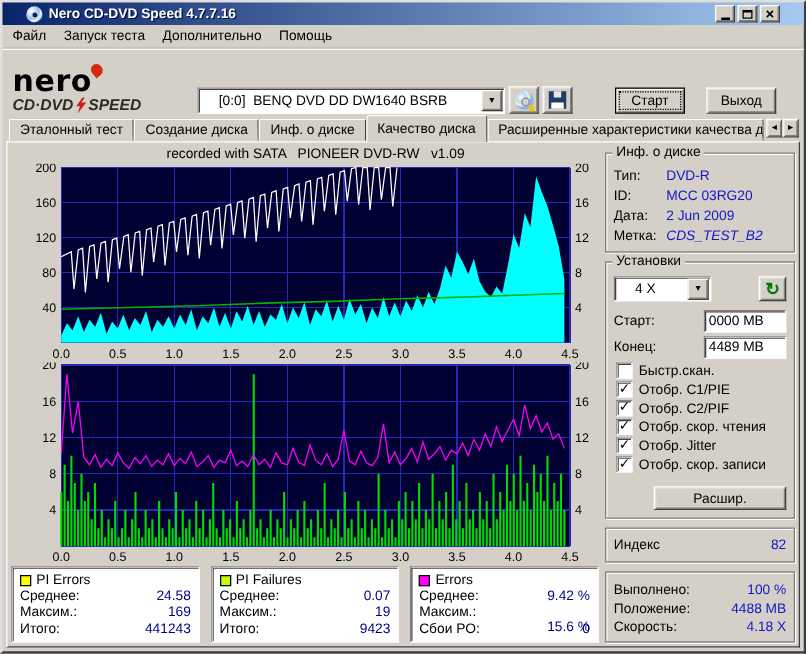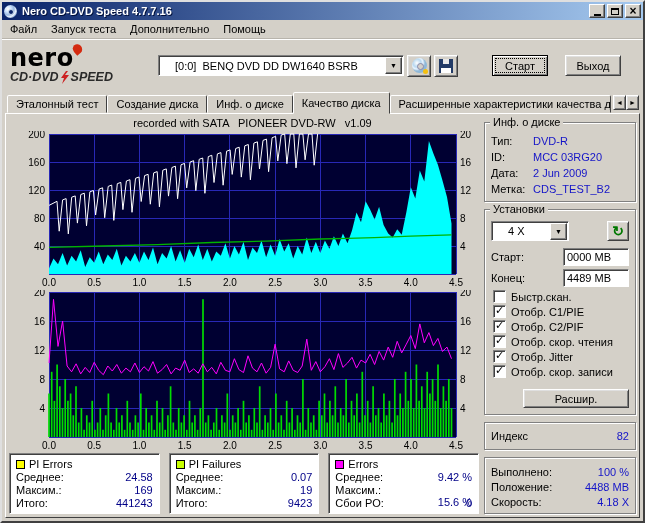--- a/index.html
+++ b/index.html
@@ -1,38 +1,38 @@
 <!DOCTYPE html>
 <html><head>
 <meta charset="utf-8">
 <style>
   *{box-sizing:border-box;margin:0;padding:0}
   body{background:#6b6b6b;font-family:"Liberation Sans","DejaVu Sans",sans-serif}
   .window{width:645px;height:523px;display:flex;flex-direction:column;background:#d4d0c8;
     border:2px solid;border-color:#dfdfdf #404040 #404040 #dfdfdf;font-size:11px;color:#000}
   
-  .titlebar{height:18px;flex:none;display:flex;align-items:center;padding:1px 2px;
+  .titlebar{height:18px;flex:none;display:flex;align-items:center;padding:1px 19px;
     background:linear-gradient(to right,#0a246a,#a6caf0)}
   .app-icon{width:15px;height:14px;margin-right:3px;display:flex;align-items:center}
   .cd-mini{display:block;width:13px;height:13px;border-radius:50%;position:relative;
     background:radial-gradient(circle at 4px 4px,#ffffff 0,#cfe4ff 3px,#9ab8e0 6px,#eef6ff 8px,#7a9cc8 10px)}
   .cd-mini::after{content:"";position:absolute;left:4px;top:4px;width:4px;height:4px;border-radius:50%;
     background:#0a246a;border:1px solid #cde}
   .title-text{color:#fff;font-weight:bold;flex:1;white-space:nowrap;text-shadow:1px 1px 0 #00103a}
   .tb-btn{width:16px;height:14px;margin-left:2px;background:#d4d0c8;border:1px solid;
     border-color:#fff #404040 #404040 #fff;box-shadow:inset -1px -1px 0 #808080;
     display:flex;align-items:center;justify-content:center;font-weight:bold;line-height:1;cursor:default}
   .glyph-min{width:7px;height:2px;background:#000;margin-top:7px}
   .glyph-max{width:8px;height:7px;border:1px solid #000;border-top-width:2px}
   .glyph-close{font-size:12px;margin-top:-1px}
   
   .menubar{height:19px;flex:none;display:flex;align-items:center;padding:0 1px;border-bottom:1px solid #b8b4ac}
   .menu-item{padding:2px 7px}
   
-  .toolbar{height:52px;flex:none;display:flex;align-items:center;border-top:1px solid #fff}
+  .toolbar{height:52px;flex:none;display:flex;align-items:flex-end;border-top:1px solid #fff}
   .logo{width:156px;flex:none;padding-left:8px}
   .logo-nero{font-family:"DejaVu Sans",sans-serif;font-weight:bold;font-size:24px;line-height:23px;
     letter-spacing:.5px;position:relative;width:max-content;padding-right:8px}
   .flame{position:absolute;right:0;top:-3px;width:9px;height:10px;background:#d42a10;
     border-radius:60% 60% 60% 0;transform:rotate(-40deg)}
   .logo-sub{font-style:italic;font-weight:bold;font-size:12.5px;color:#2a2a2a;display:flex;align-items:center;gap:2px}
   .sunken{background:#fff;border:1px solid;border-color:#808080 #fff #fff #808080;box-shadow:inset 1px 1px 0 #404040}
   .drive-combo{width:246px;height:21px;display:flex;align-items:center}
   .combo-text{flex:1;padding-left:16px;white-space:pre;overflow:hidden}
   .combo-arrow-btn{width:17px;height:17px;margin:1px;background:#d4d0c8;border:1px solid;
@@ -479,21 +479,21 @@
         <div class="grow">
             <span class="glabel">ID:</span>
             <span class="val" style="color: rgb(20, 20, 200);">MCC 03RG20</span>
           </div>
         <div class="grow">
             <span class="glabel">Дата:</span>
             <span class="val" style="color: rgb(20, 20, 200);">2 Jun 2009</span>
           </div>
         <div class="grow">
             <span class="glabel">Метка:</span>
-            <span class="val" style="color: rgb(20, 20, 200);">CDS_TEST_B2</span>
+            <span class="val" style="color: rgb(20, 20, 200); font-style: italic;">CDS_TEST_B2</span>
           </div>
       </div>
 
       <div class="group settings">
         <span class="legend">Установки</span>
         <div class="combo-row">
           <div class="mini-combo sunken">
             <span class="combo-text">4 X</span>
             <span class="combo-arrow-btn">
                 <span class="arrow-glyph">▼</span>

